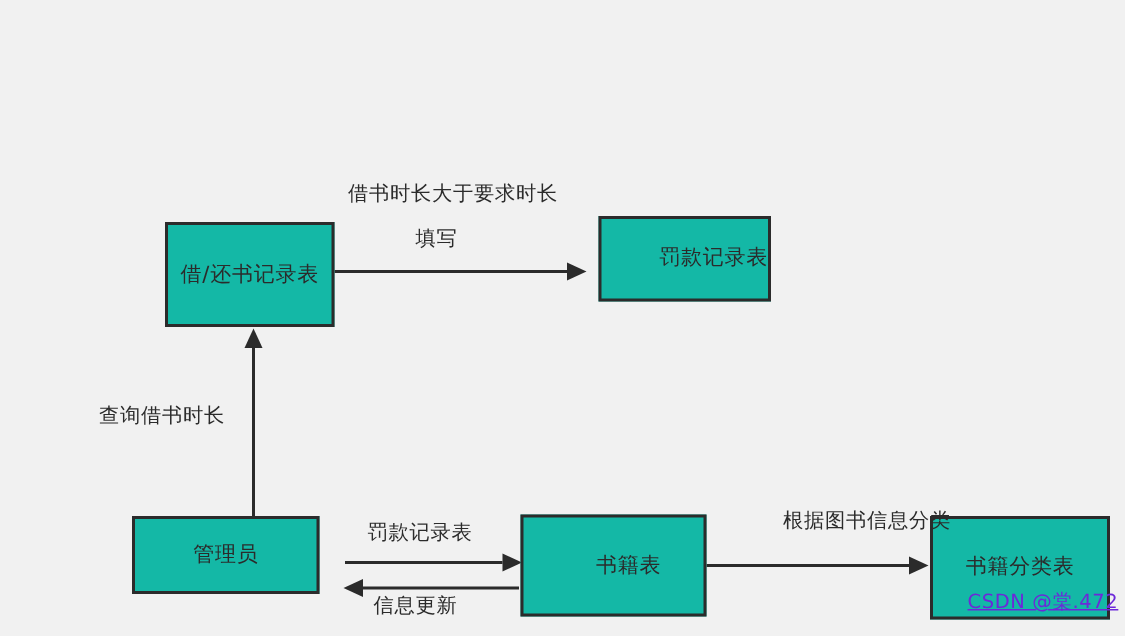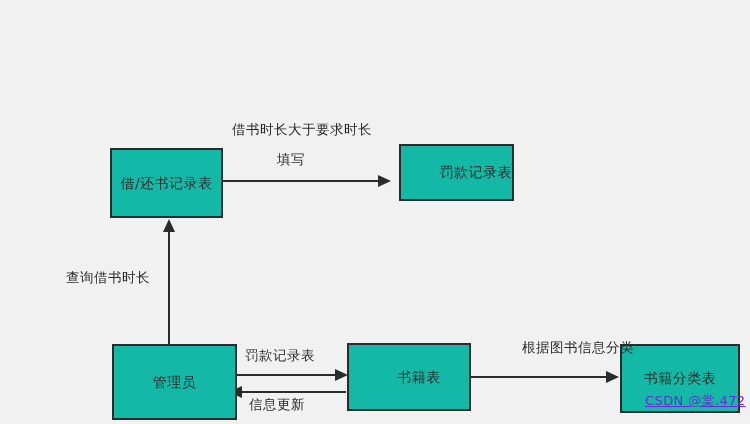--- a/index.html
+++ b/index.html
@@ -31,21 +31,21 @@
   .node-label {
     font-size: 14px;
     color: #2b2b2b;
     line-height: 1.2;
     letter-spacing: 0.5px;
     white-space: nowrap;
   }
   
   #node-borrow-return   { left: 110px; top: 148px; width: 113px; height: 70px; }
   #node-fine            { left: 399px; top: 144px; width: 115px; height: 57px; justify-content: flex-end; }
-  #node-admin           { left: 112px; top: 344px; width: 125px; height: 76px; }
+  #node-admin           { left: 88px; top: 344px; width: 125px; height: 52px; }
   #node-book            { left: 347px; top: 343px; width: 124px; height: 68px; padding-left: 20px; }
   #node-book-category   { left: 620px; top: 344px; width: 120px; height: 69px; }
 
   .edge-label {
     position: absolute;
     font-size: 13.5px;
     color: #2b2b2b;
     line-height: 1.15;
     white-space: nowrap;
     letter-spacing: 0.5px;

